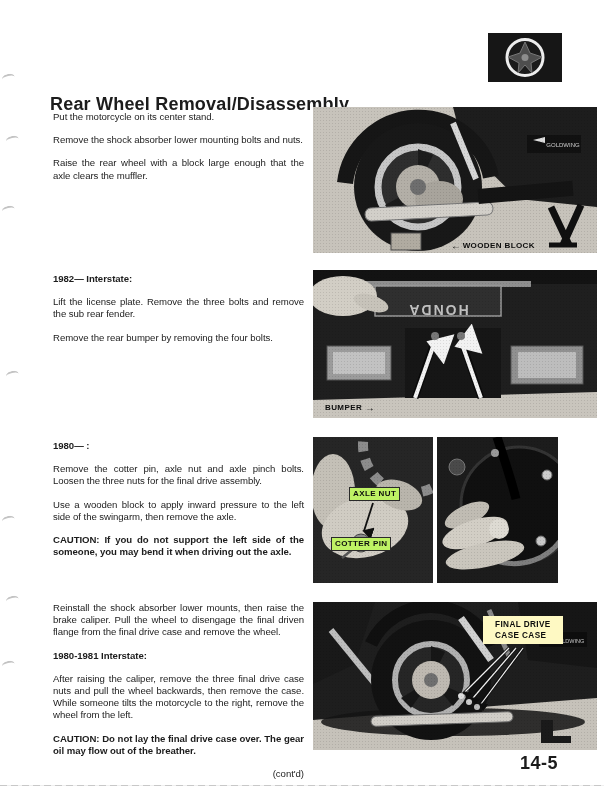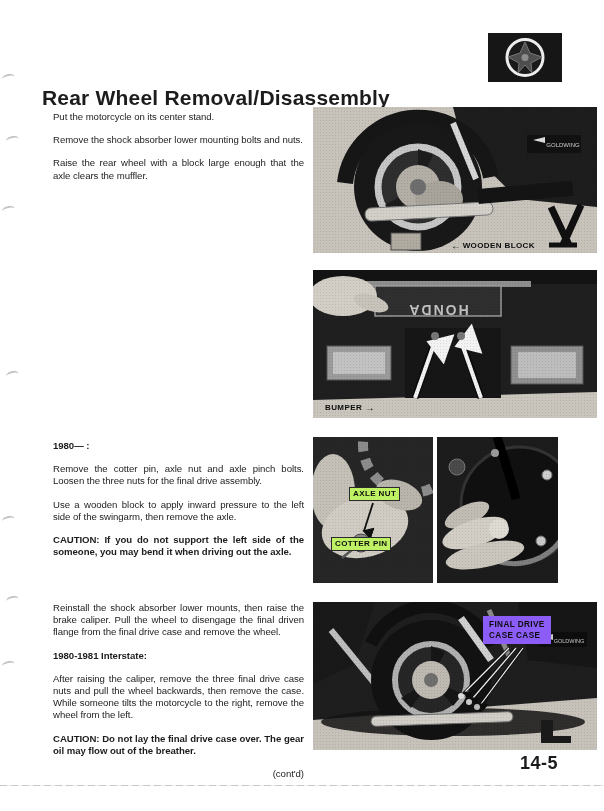--- a/index.html
+++ b/index.html
@@ -9,35 +9,35 @@
   }
   
   .textcol{position:absolute;left:42px;width:262px;font-size:9.6px;line-height:12.2px;letter-spacing:-0.05px;text-align:justify;}
   .textcol p{margin:0 0 11px 11px;}
   .textcol p:last-child{margin-bottom:0;}
   .sec-heading{font-weight:bold;margin:0;}
   .caution{font-weight:bold;}
   .contd{text-align:right;margin-top:1px;}
   
   .title-row{position:absolute;left:42px;top:86px;width:278px;display:flex;align-items:center;}
-  .title-row h1{font-size:21px;font-weight:bold;margin:0;letter-spacing:0.2px;white-space:nowrap;}
+  .title-row h1{font-size:18px;font-weight:bold;margin:8px;letter-spacing:0.2px;white-space:nowrap;}
   .title-rule{flex:1;height:2.4px;background:#161616;margin-left:7px;margin-top:2px;}
   
   .logo{position:absolute;left:488px;top:33px;width:74px;height:49px;background:#161616;}
   
   .photo{position:absolute;background:#202020;overflow:hidden;}
   .photo svg{display:block;}
   .photo::after{content:"";position:absolute;inset:0;z-index:1;pointer-events:none;
     background-image:radial-gradient(rgba(0,0,0,0.10) 0.6px, transparent 0.7px);
     background-size:3px 3px;}
   .photo-label{position:absolute;z-index:2;font-size:8px;font-weight:bold;color:#0d0d0d;
     letter-spacing:0.4px;white-space:nowrap;line-height:1;}
   .photo-label .arr{font-size:10px;font-weight:bold;vertical-align:-1px;letter-spacing:-1px;}
   .boxed{background:#bef264;border:1px solid #2a2a2a;padding:2px 3px;}
-  .whitebox{background:#8b5cf6;padding:3px 6px;line-height:11px;font-size:8.2px;}
+  .whitebox{background:#fef9c3;padding:3px 12px;line-height:11px;font-size:8.2px;}
   
   .mark{position:absolute;width:13px;height:6px;border-top:2px solid #c3c3c3;border-radius:50%;transform:rotate(-12deg);}
   .bottom-line{position:absolute;left:0;top:785px;width:604px;height:1px;
     background:repeating-linear-gradient(90deg,#c8c8c8 0 7px,#efefef 7px 11px);}
   .pagenum{position:absolute;left:520px;top:753px;font-size:18px;font-weight:bold;letter-spacing:0.5px;}
 </style>
 </head>
 <body>
 
 <div class="page">
@@ -62,20 +62,25 @@
     <h1>Rear Wheel Removal/Disassembly</h1>
     <div class="title-rule"></div>
   </div>
 
   <div class="textcol" style="top:111px;">
     <p>Put the motorcycle on its center stand.</p>
     <p>Remove the shock absorber lower mounting bolts and nuts.</p>
     <p>Raise the rear wheel with a block large enough that the axle clears the muffler.</p>
   </div>
 
+  <div class="textcol" style="top:273px;">
+    <p class="sec-heading">1982— Interstate:</p>
+    <p>Lift the license plate. Remove the three bolts and remove the sub rear fender.</p>
+    <p>Remove the rear bumper by removing the four bolts.</p>
+  </div>
 
   <div class="textcol" style="top:440px;">
     <p class="sec-heading">1980— :</p>
     <p>Remove the cotter pin, axle nut and axle pinch bolts. Loosen the three nuts for the final drive assembly.</p>
     <p>Use a wooden block to apply inward pressure to the left side of the swingarm, then remove the axle.</p>
     <p class="caution">CAUTION: If you do not support the left side of the someone, you may bend it when driving out the axle.</p>
   </div>
 
   <div class="textcol" style="top:602px;">
     <p>Reinstall the shock absorber lower mounts, then raise the brake caliper. Pull the wheel to disengage the final driven flange from the final drive case and remove the wheel.</p>

